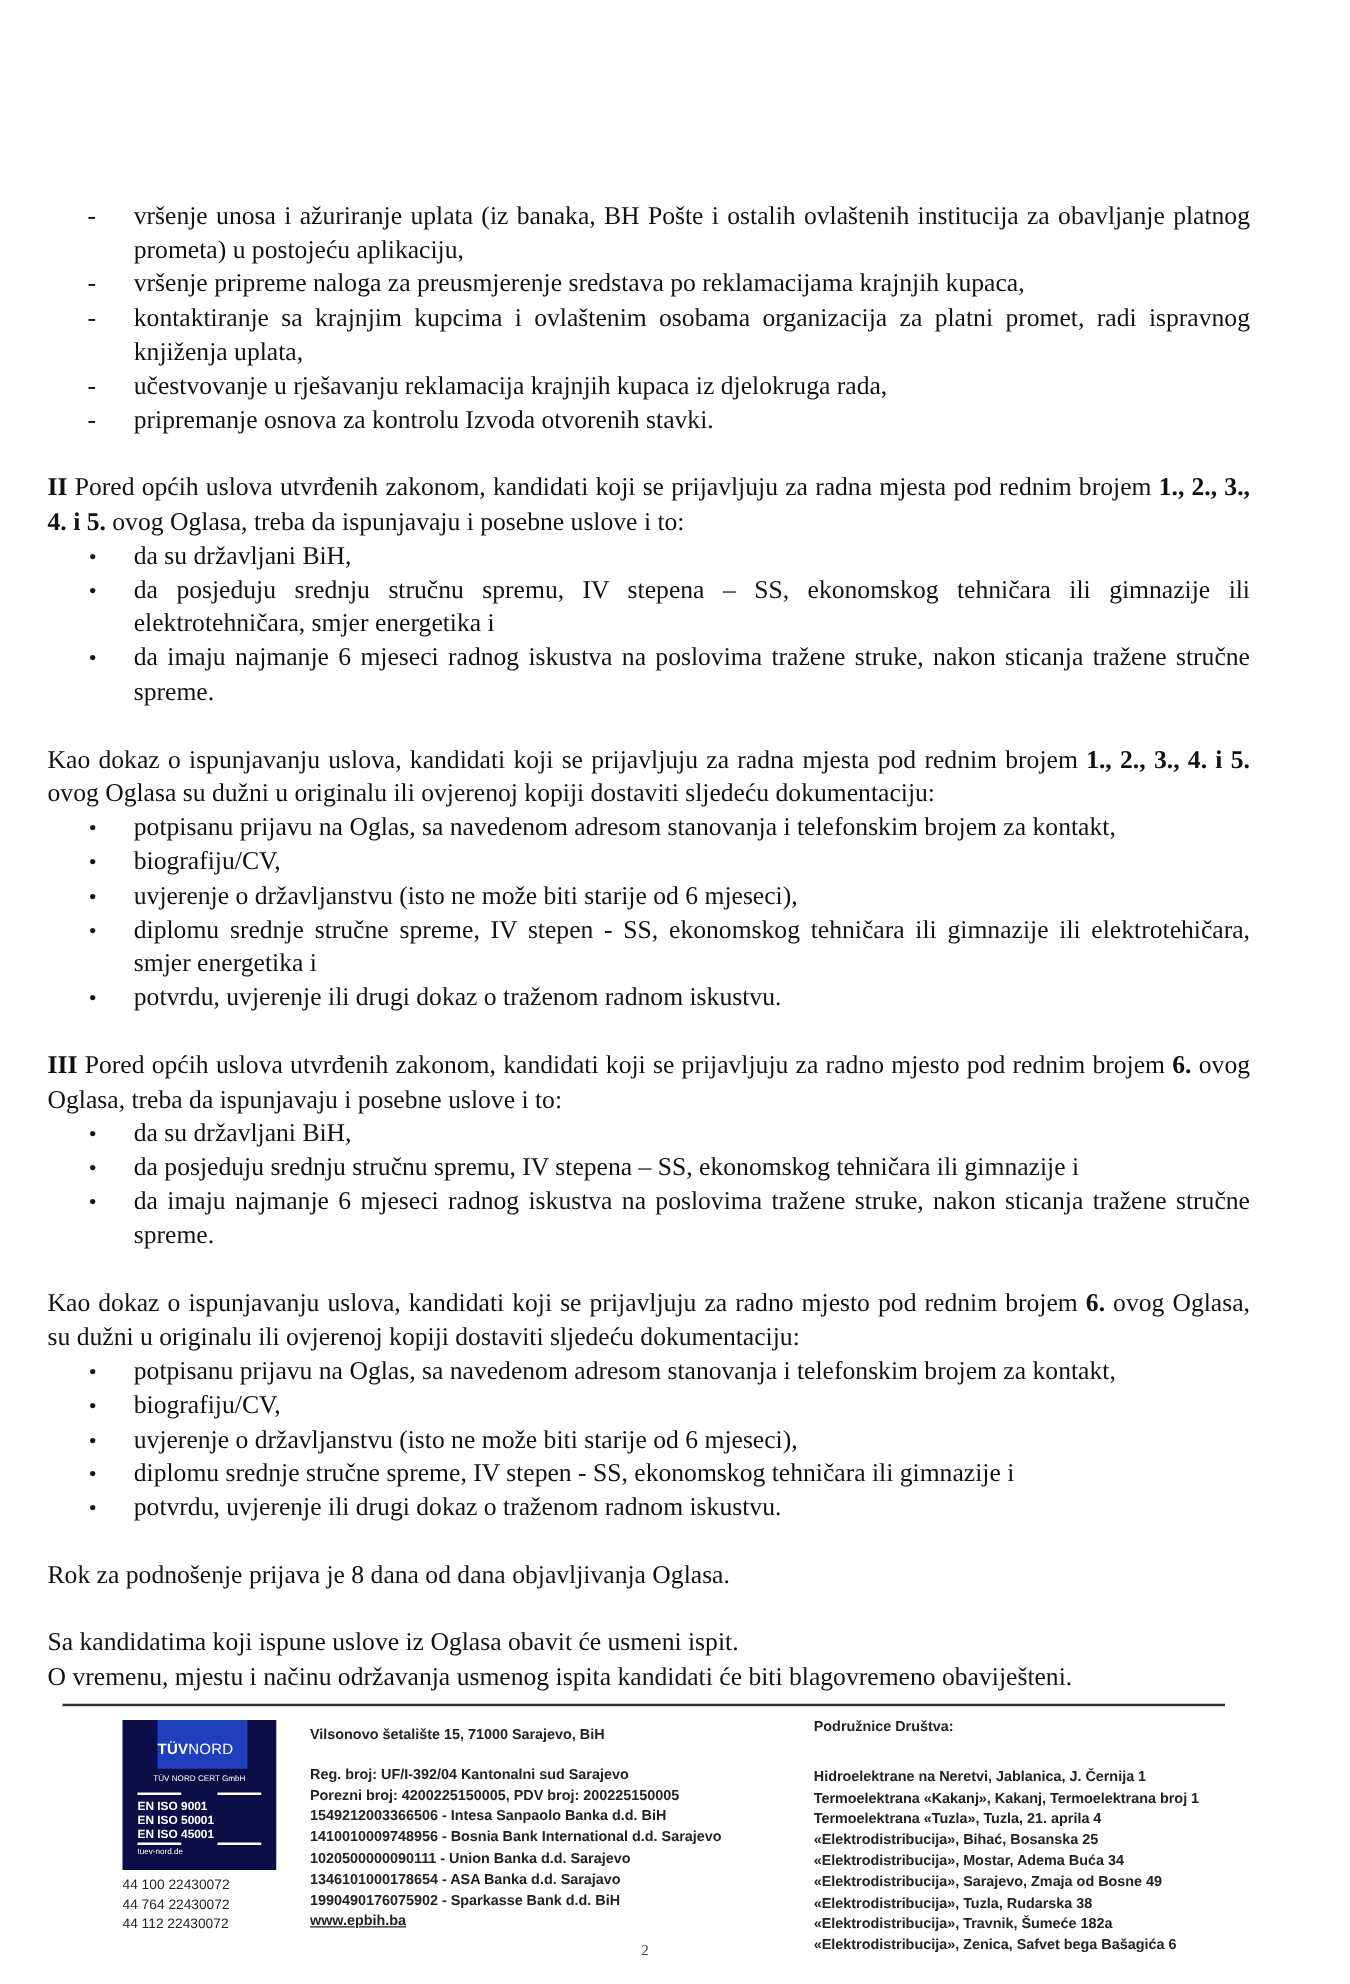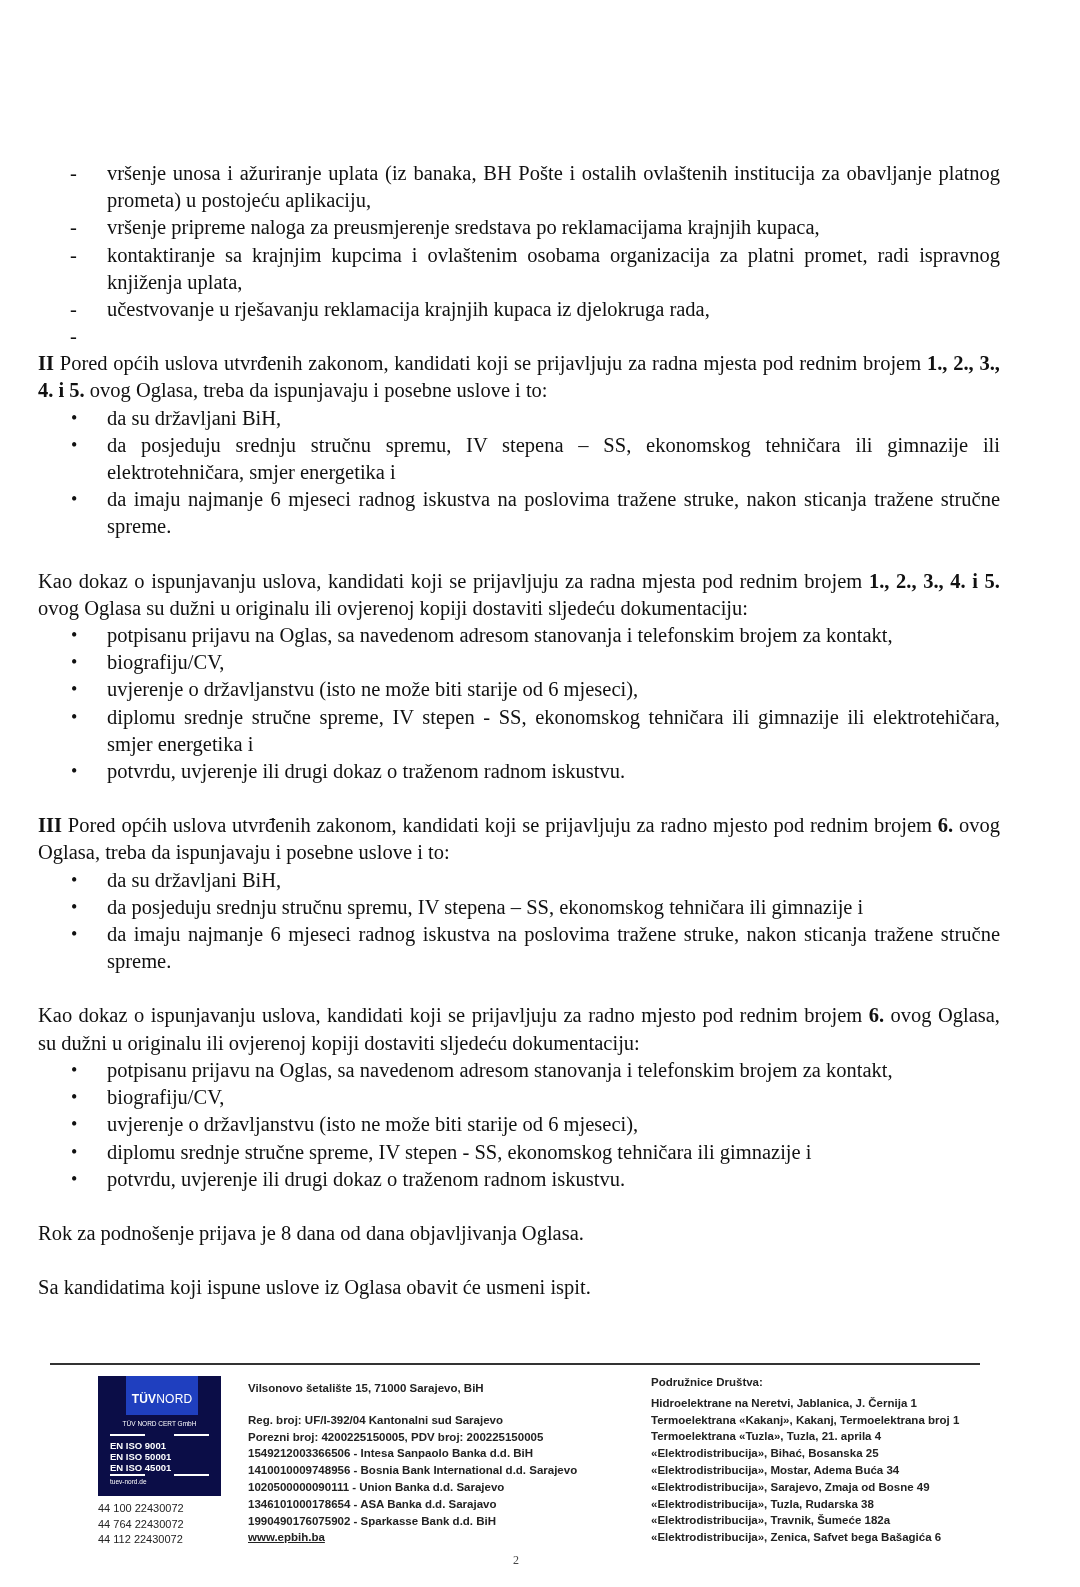--- a/index.html
+++ b/index.html
@@ -11,46 +11,46 @@
     .dash-list li, .bullet-list li { position: relative; padding-left: 69px; text-align: justify; }
     .dash-list li .marker { position: absolute; left: 32px; top: 0; }
     .bullet-list li .marker { position: absolute; left: 33px; top: 0; font-size: 18px; }
     .para { text-align: justify; margin: 0; }
     .gap { height: 27px; }
     b { font-weight: bold; margin-top: 41px; }
     .rule { position: absolute; left: 50px; top: 1363px; width: 930px; height: 2px; background: #333; }
     .footer { position: absolute; top: 1370px; left: 0; width: 1080px; font-family: "Liberation Sans", sans-serif; color: #222; }
     .logo { position: absolute; left: 98px; top: 6px; width: 123px; height: 120px; background: #0b0d47; color: #fff; }
     .logo .brand { position: absolute; left: 28px; top: 0; width: 72px; height: 39px; background: #1f3fbf;
-      font-size: 12px; font-weight: bold; text-align: center; line-height: 46px; letter-spacing: 0.2px; }
+      font-size: 12px; font-weight: bold; text-align: left; line-height: 46px; letter-spacing: 0.2px; }
     .logo .brand .nord { font-weight: normal; }
     .logo .cert { position: absolute; left: 0; top: 44px; width: 123px; text-align: center; font-size: 6.5px; }
     .logo .line { position: absolute; height: 1.5px; background: #fff; width: 35px; }
     .logo .iso { position: absolute; left: 12px; top: 64px; font-size: 9.5px; font-weight: bold; line-height: 11px; }
     .logo .site { position: absolute; left: 12px; top: 102px; font-size: 6.5px; }
     .phones { position: absolute; left: 98px; top: 131px; width: 123px; text-align: left; font-size: 11px; line-height: 15.5px; }
     .col-mid { position: absolute; left: 248px; top: 10px; font-size: 11.5px; font-weight: bold; line-height: 16.8px; }
     .col-mid .addr { margin-bottom: 15px; }
     .col-mid .web { text-decoration: underline; }
     .col-right { position: absolute; left: 651px; top: 4px; font-size: 11.5px; font-weight: bold; line-height: 16.8px; }
-    .col-right .head { margin-bottom: 4px; }
+    .col-right .head { margin-bottom: 23px; }
     .page-number { position: absolute; left: 513px; top: 1553px; font-family: "Liberation Serif", serif; font-size: 12px; color: #444; }
   </style>
 </head>
 <body>
 
 <div class="page">
   <div class="body-text">
 
     <ul class="dash-list">
       <li><span class="marker">-</span><span>vršenje unosa i ažuriranje uplata (iz banaka, BH Pošte i ostalih ovlaštenih institucija za obavljanje platnog prometa) u postojeću aplikaciju,</span></li>
       <li><span class="marker">-</span><span>vršenje pripreme naloga za preusmjerenje sredstava po reklamacijama krajnjih kupaca,</span></li>
       <li><span class="marker">-</span><span>kontaktiranje sa krajnjim kupcima i ovlaštenim osobama organizacija za platni promet, radi ispravnog knjiženja uplata,</span></li>
       <li><span class="marker">-</span><span>učestvovanje u rješavanju reklamacija krajnjih kupaca iz djelokruga rada,</span></li>
-      <li><span class="marker">-</span></li>
+      <li><span class="marker">-</span><span>pripremanje osnova za kontrolu Izvoda otvorenih stavki.</span></li>
     </ul>
 
     <div class="gap"></div>
 
     <p class="para"><b>II</b><span> Pored općih uslova utvrđenih zakonom, kandidati koji se prijavljuju za radna mjesta pod rednim brojem </span><b>1., 2., 3., 4. i 5.</b><span>  ovog Oglasa, treba da ispunjavaju i posebne uslove i to:</span></p>
     <ul class="bullet-list">
       <li><span class="marker">•</span><span>da su državljani BiH,</span></li>
       <li><span class="marker">•</span><span>da posjeduju srednju stručnu spremu, IV stepena – SS, ekonomskog tehničara ili gimnazije ili elektrotehničara, smjer energetika i</span></li>
       <li><span class="marker">•</span><span>da imaju najmanje 6 mjeseci radnog iskustva na poslovima tražene struke, nakon sticanja tražene stručne spreme.</span></li>
     </ul>
@@ -83,20 +83,21 @@
       <li><span class="marker">•</span><span>biografiju/CV,</span></li>
       <li><span class="marker">•</span><span>uvjerenje o državljanstvu (isto ne može biti starije od 6 mjeseci),</span></li>
       <li><span class="marker">•</span><span>diplomu srednje stručne spreme, IV stepen - SS, ekonomskog tehničara ili gimnazije i</span></li>
       <li><span class="marker">•</span><span>potvrdu, uvjerenje ili drugi dokaz o traženom radnom iskustvu.</span></li>
     </ul>
 
     <div class="gap"></div>
     <p class="para">Rok za podnošenje prijava je 8 dana od dana objavljivanja Oglasa.</p>
     <div class="gap"></div>
     <p class="para">Sa kandidatima koji ispune uslove iz Oglasa obavit će usmeni ispit.</p>
+    <p class="para">O vremenu, mjestu i načinu održavanja usmenog ispita kandidati će biti blagovremeno obaviješteni.</p>
   </div>
 
   <div class="rule"></div>
 
   <div class="footer">
     <div class="logo">
       <div class="brand"><span>TÜV</span><span class="nord">NORD</span></div>
       <div class="cert">TÜV NORD CERT GmbH</div>
       <div class="line" style="left:12px; top:58px;"></div>
       <div class="line" style="left:76px; top:58px;"></div>

